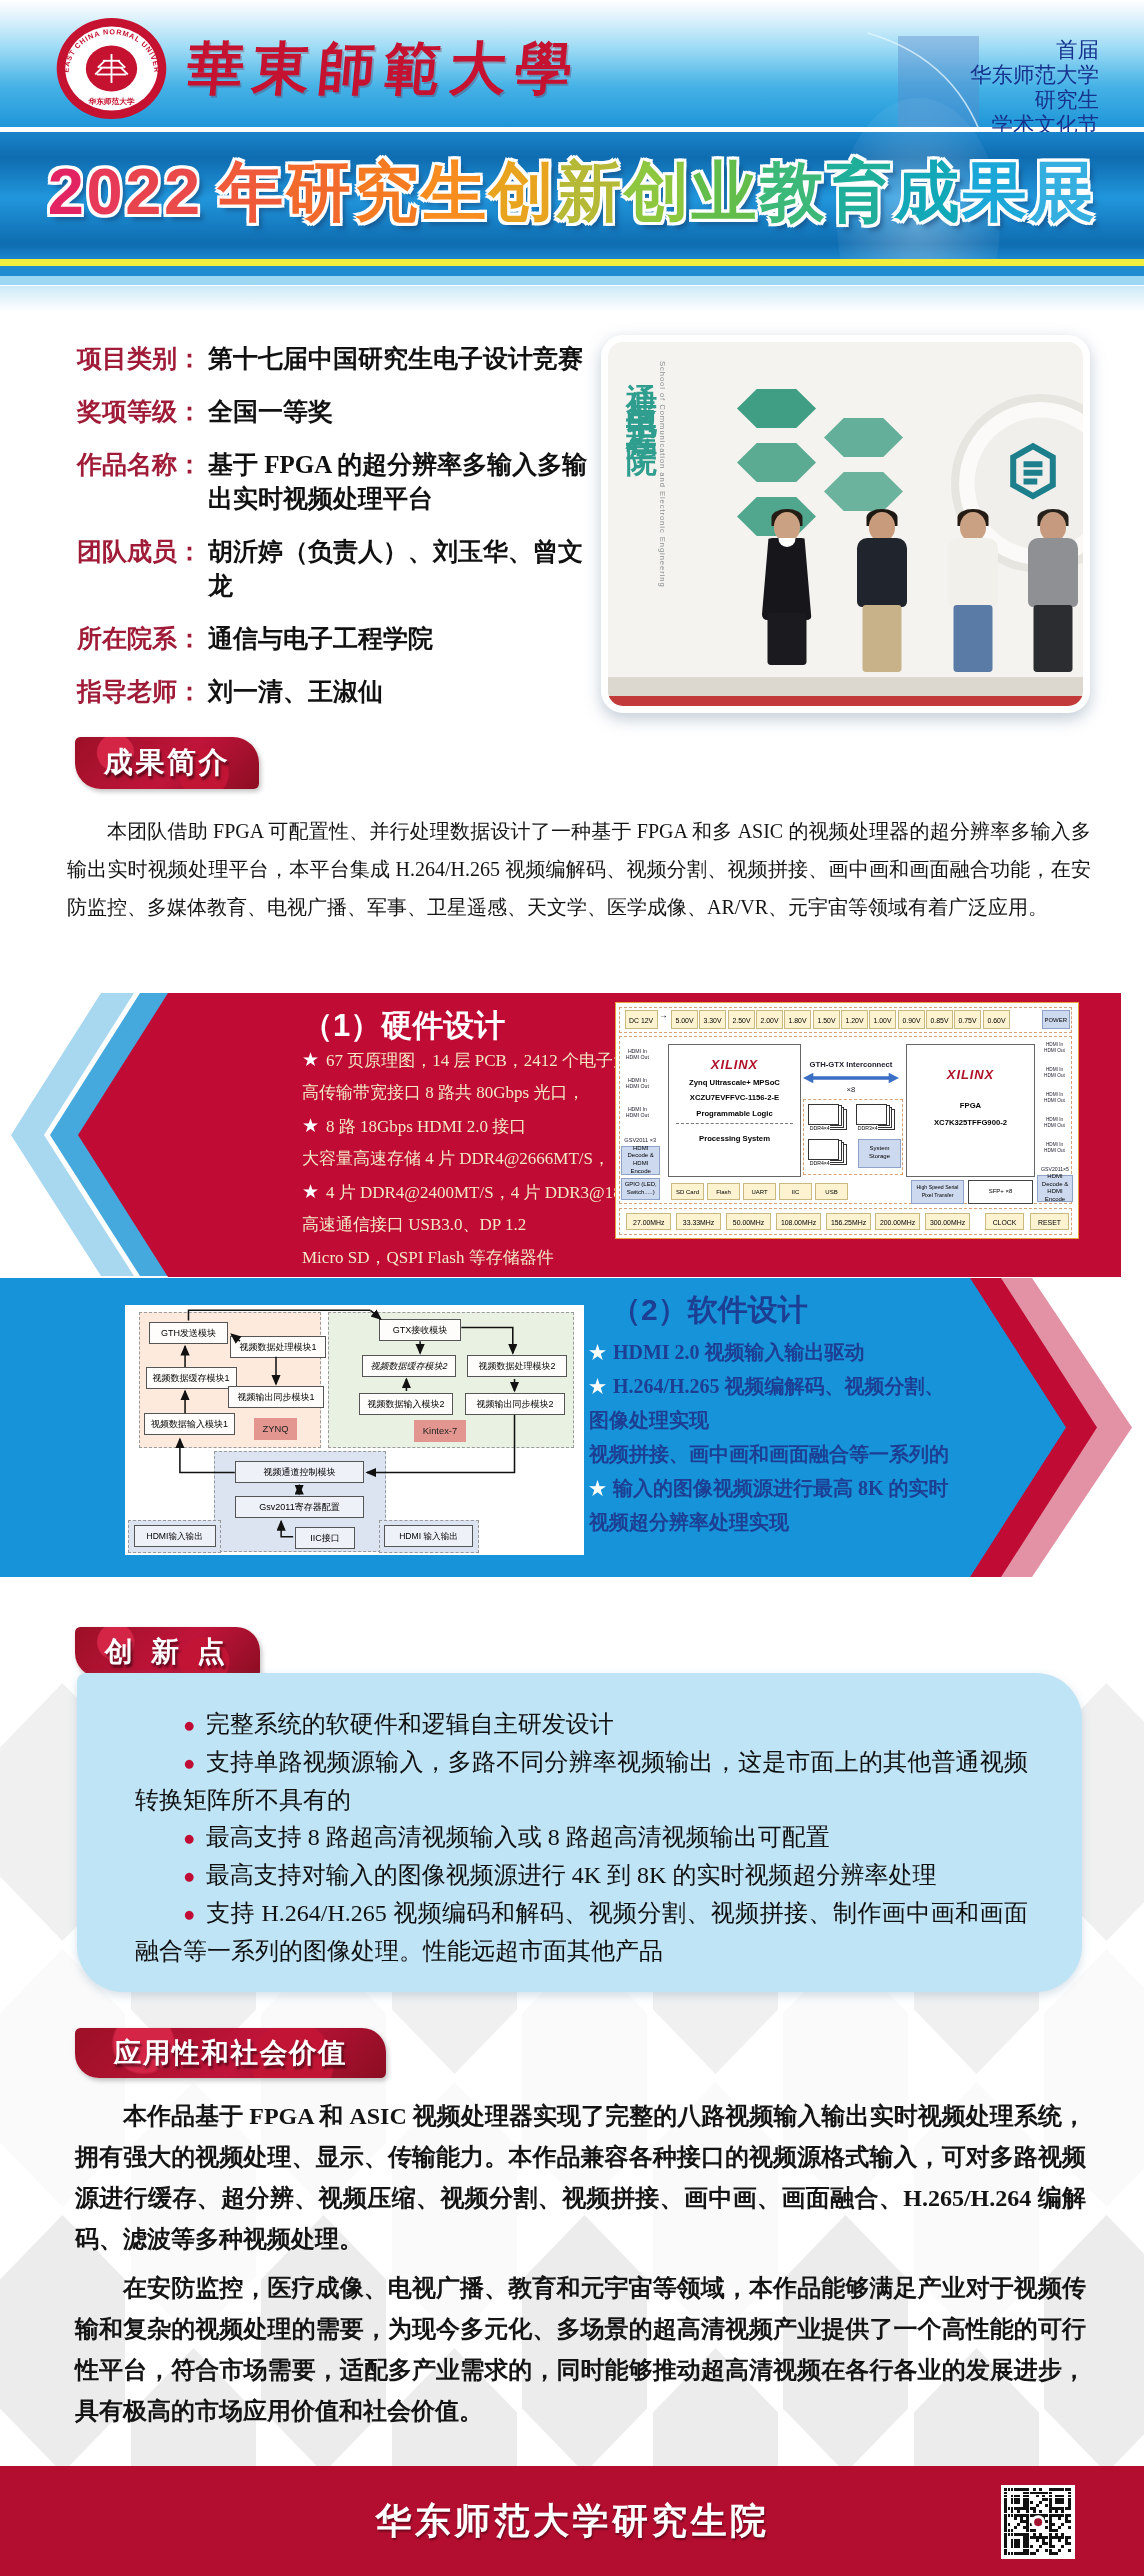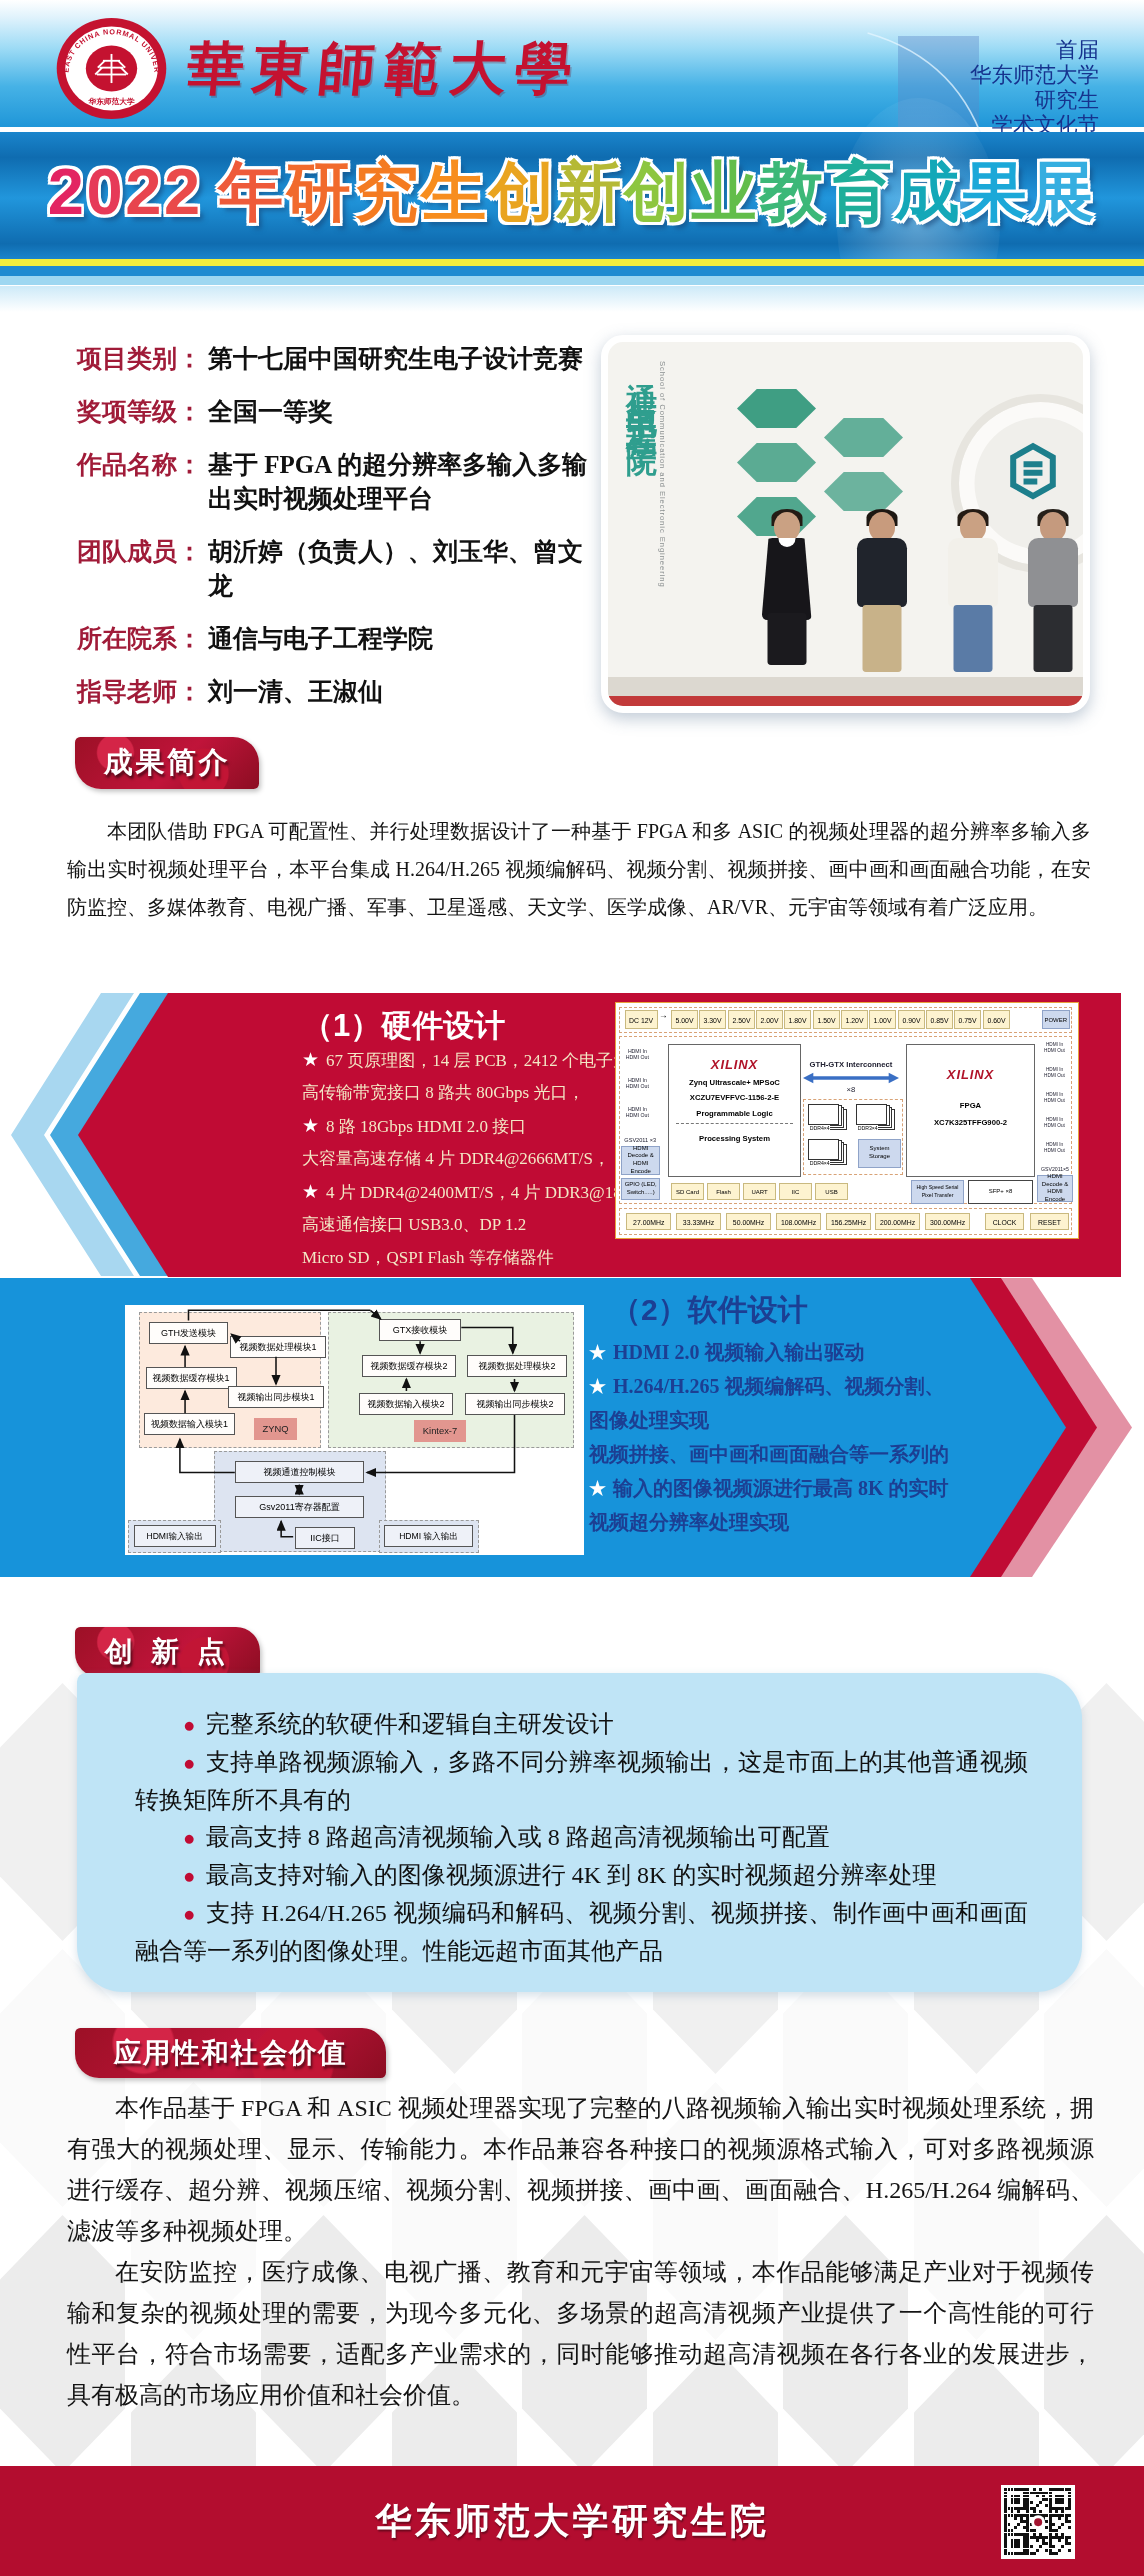--- a/index.html
+++ b/index.html
@@ -117,21 +117,21 @@
   
   #innov-badge{left:75px;top:1627px;width:185px;height:50px;font-size:28px;border-radius:5.2px 24px 5.2px 24px;letter-spacing:5.2px;}
   #innov-box{left:77px;top:1673px;width:1005px;height:319px;background:#bfe4f6;
     border-radius:8.6px 46px 46px 46px;box-shadow:0 3.4px 8.6px rgba(100,140,170,.25);}
   #innov-list{position:absolute;left:58px;top:33px;width:893px;}
   .innov-p{margin:0;font-size:24px;line-height:37px;color:#101010;text-indent:2em;font-weight:500;text-align:justify;}
   .dot{color:#c00b34;font-size:20.6px;margin-right:10.3px;}
   
   #app-badge{left:75px;top:2028px;width:311px;height:50px;font-size:27.5px;border-radius:5.2px 24px 5.2px 24px;letter-spacing:1.7px;}
   #app-text{left:67px;top:2088px;width:1027px;}
-  .app-p{margin:0;font-size:24px;line-height:41px;color:#141414;text-indent:2em;text-align:justify;font-weight:400;}
+  .app-p{margin:8px;font-size:24px;line-height:41px;color:#141414;text-indent:2em;text-align:justify;font-weight:700;}
   
   #footer{left:0;top:2466px;width:1145px;height:110px;background:#b30d2f;}
   #footer-title{position:absolute;left:0;top:0;width:100%;height:100%;display:flex;align-items:center;
     justify-content:center;color:#ffffff;font-size:36px;font-weight:bold;letter-spacing:3.4px;
     text-shadow:0.9px 1.7px 1.7px rgba(0,0,0,.4);}
   #qr{left:1001px;top:2485px;width:74px;height:74px;background:#ffffff;padding:3.4px;box-sizing:border-box;}
   #qr-grid{position:relative;width:100%;height:100%;}
   .qrc{position:absolute;background:#111;}
   #qr-center{position:absolute;left:50%;top:50%;width:13.7px;height:13.7px;transform:translate(-50%,-50%);
     background:#fff;border-radius:50%;display:flex;align-items:center;justify-content:center;}
@@ -389,21 +389,21 @@
         <div class="grp" style="left: 89px; top: 146px; width: 172px; height: 101px; background: rgb(221, 228, 241);"></div>
         <div class="grp" style="left: 3.4px; top: 215px; width: 93px; height: 33px; background: rgb(221, 228, 241);"></div>
         <div class="grp" style="left: 254px; top: 215px; width: 100px; height: 33px; background: rgb(221, 228, 241);"></div>
         <div class="sd-box" style="left: 24px; top: 17px; width: 79px;">GTH发送模块</div>
         <div class="sd-box" style="left: 105px; top: 31px; width: 96px;">视频数据处理模块1</div>
         <div class="sd-box" style="left: 20.6px; top: 62px; width: 91px;">视频数据缓存模块1</div>
         <div class="sd-box" style="left: 103px; top: 81px; width: 96px;">视频输出同步模块1</div>
         <div class="sd-box" style="left: 19px; top: 108px; width: 91px;">视频数据输入模块1</div>
         <div class="sd-label" style="left: 129px; top: 113px; width: 43px;">ZYNQ</div>
         <div class="sd-box" style="left: 254px; top: 13.7px; width: 82px;">GTX接收模块</div>
-        <div class="sd-box" style="left: 237px; top: 50px; width: 94px;">视频数据缓存模块2</div>
+        <div class="sd-box" style="left: 237px; top: 50px; width: 94px; font-style: italic;">视频数据缓存模块2</div>
         <div class="sd-box" style="left: 342px; top: 50px; width: 100px;">视频数据处理模块2</div>
         <div class="sd-box" style="left: 234px; top: 88px; width: 94px;">视频数据输入模块2</div>
         <div class="sd-box" style="left: 340px; top: 88px; width: 100px;">视频输出同步模块2</div>
         <div class="sd-label" style="left: 289px; top: 115px; width: 52px;">Kintex-7</div>
         <div class="sd-box" style="left: 110px; top: 156px; width: 129px; background: rgb(238, 241, 248);">视频通道控制模块</div>
         <div class="sd-box" style="left: 110px; top: 191px; width: 129px; background: rgb(238, 241, 248);">Gsv2011寄存器配置</div>
         <div class="sd-box" style="left: 170px; top: 222px; width: 60px; background: rgb(238, 241, 248);">IIC接口</div>
         <div class="sd-box" style="left: 8.6px; top: 220px; width: 82px; background: rgb(238, 241, 248); font-size: 8.6px;">HDMI输入输出</div>
         <div class="sd-box" style="left: 259px; top: 220px; width: 89px; background: rgb(238, 241, 248); font-size: 8.6px;">HDMI 输入输出</div>
         <svg viewBox="0 0 535 291" style="position: absolute; left: 0px; top: 0px; width: 459px; height: 250px; pointer-events: none;">

